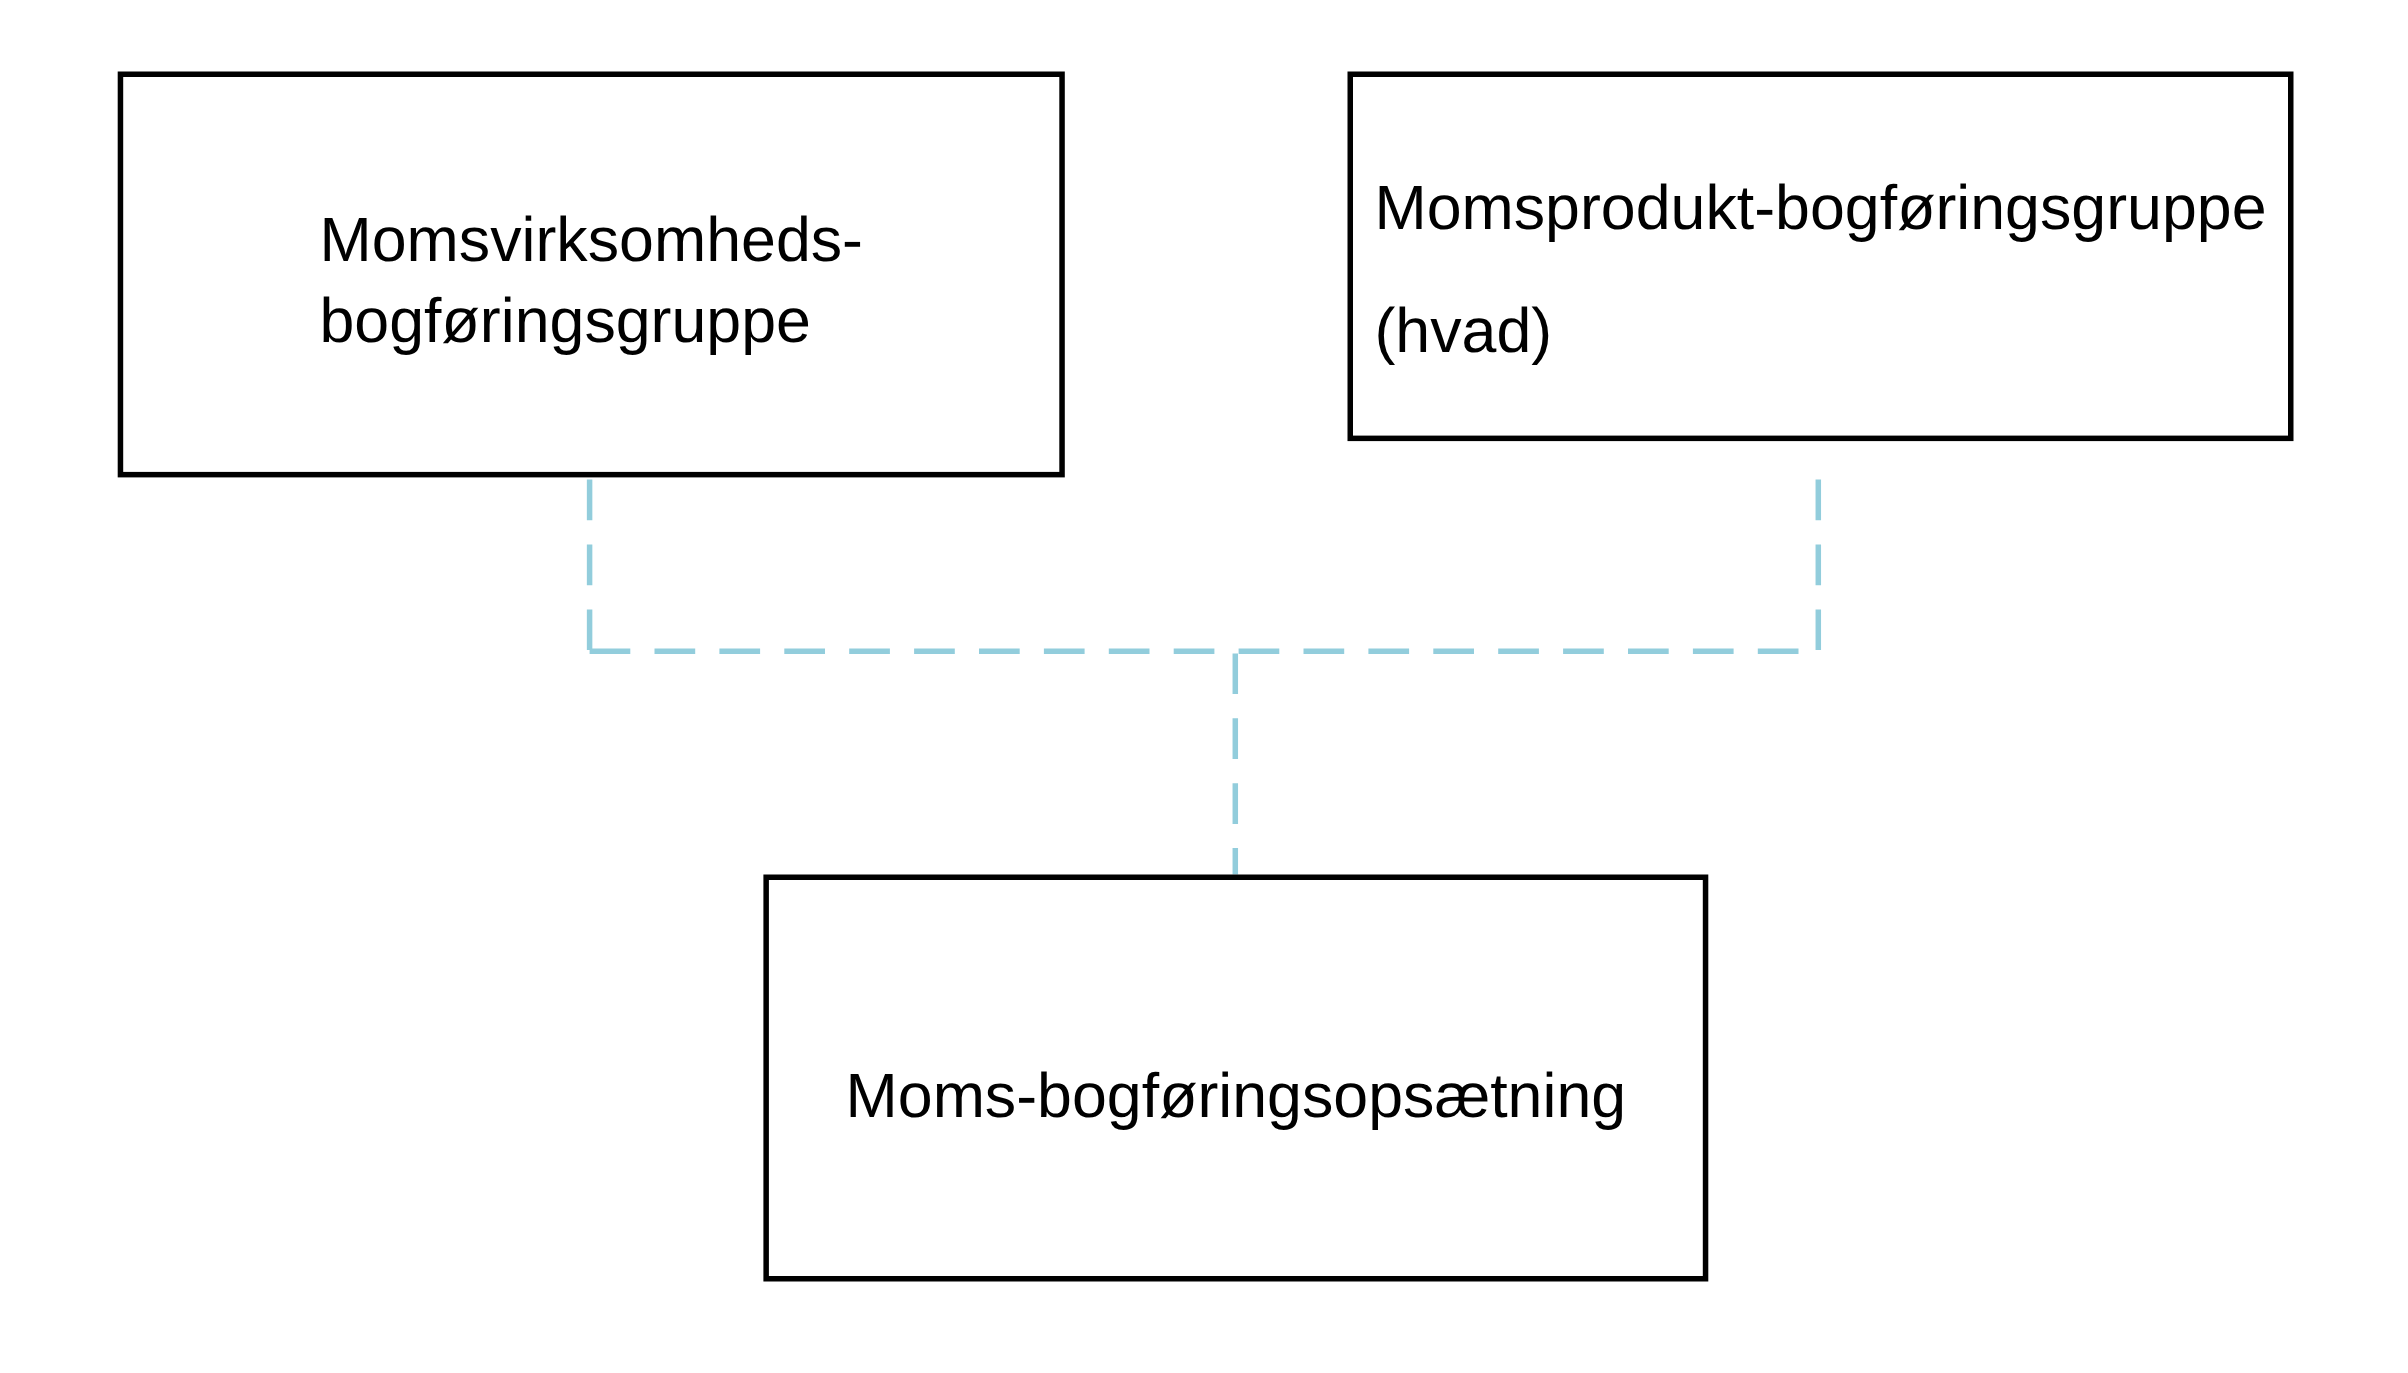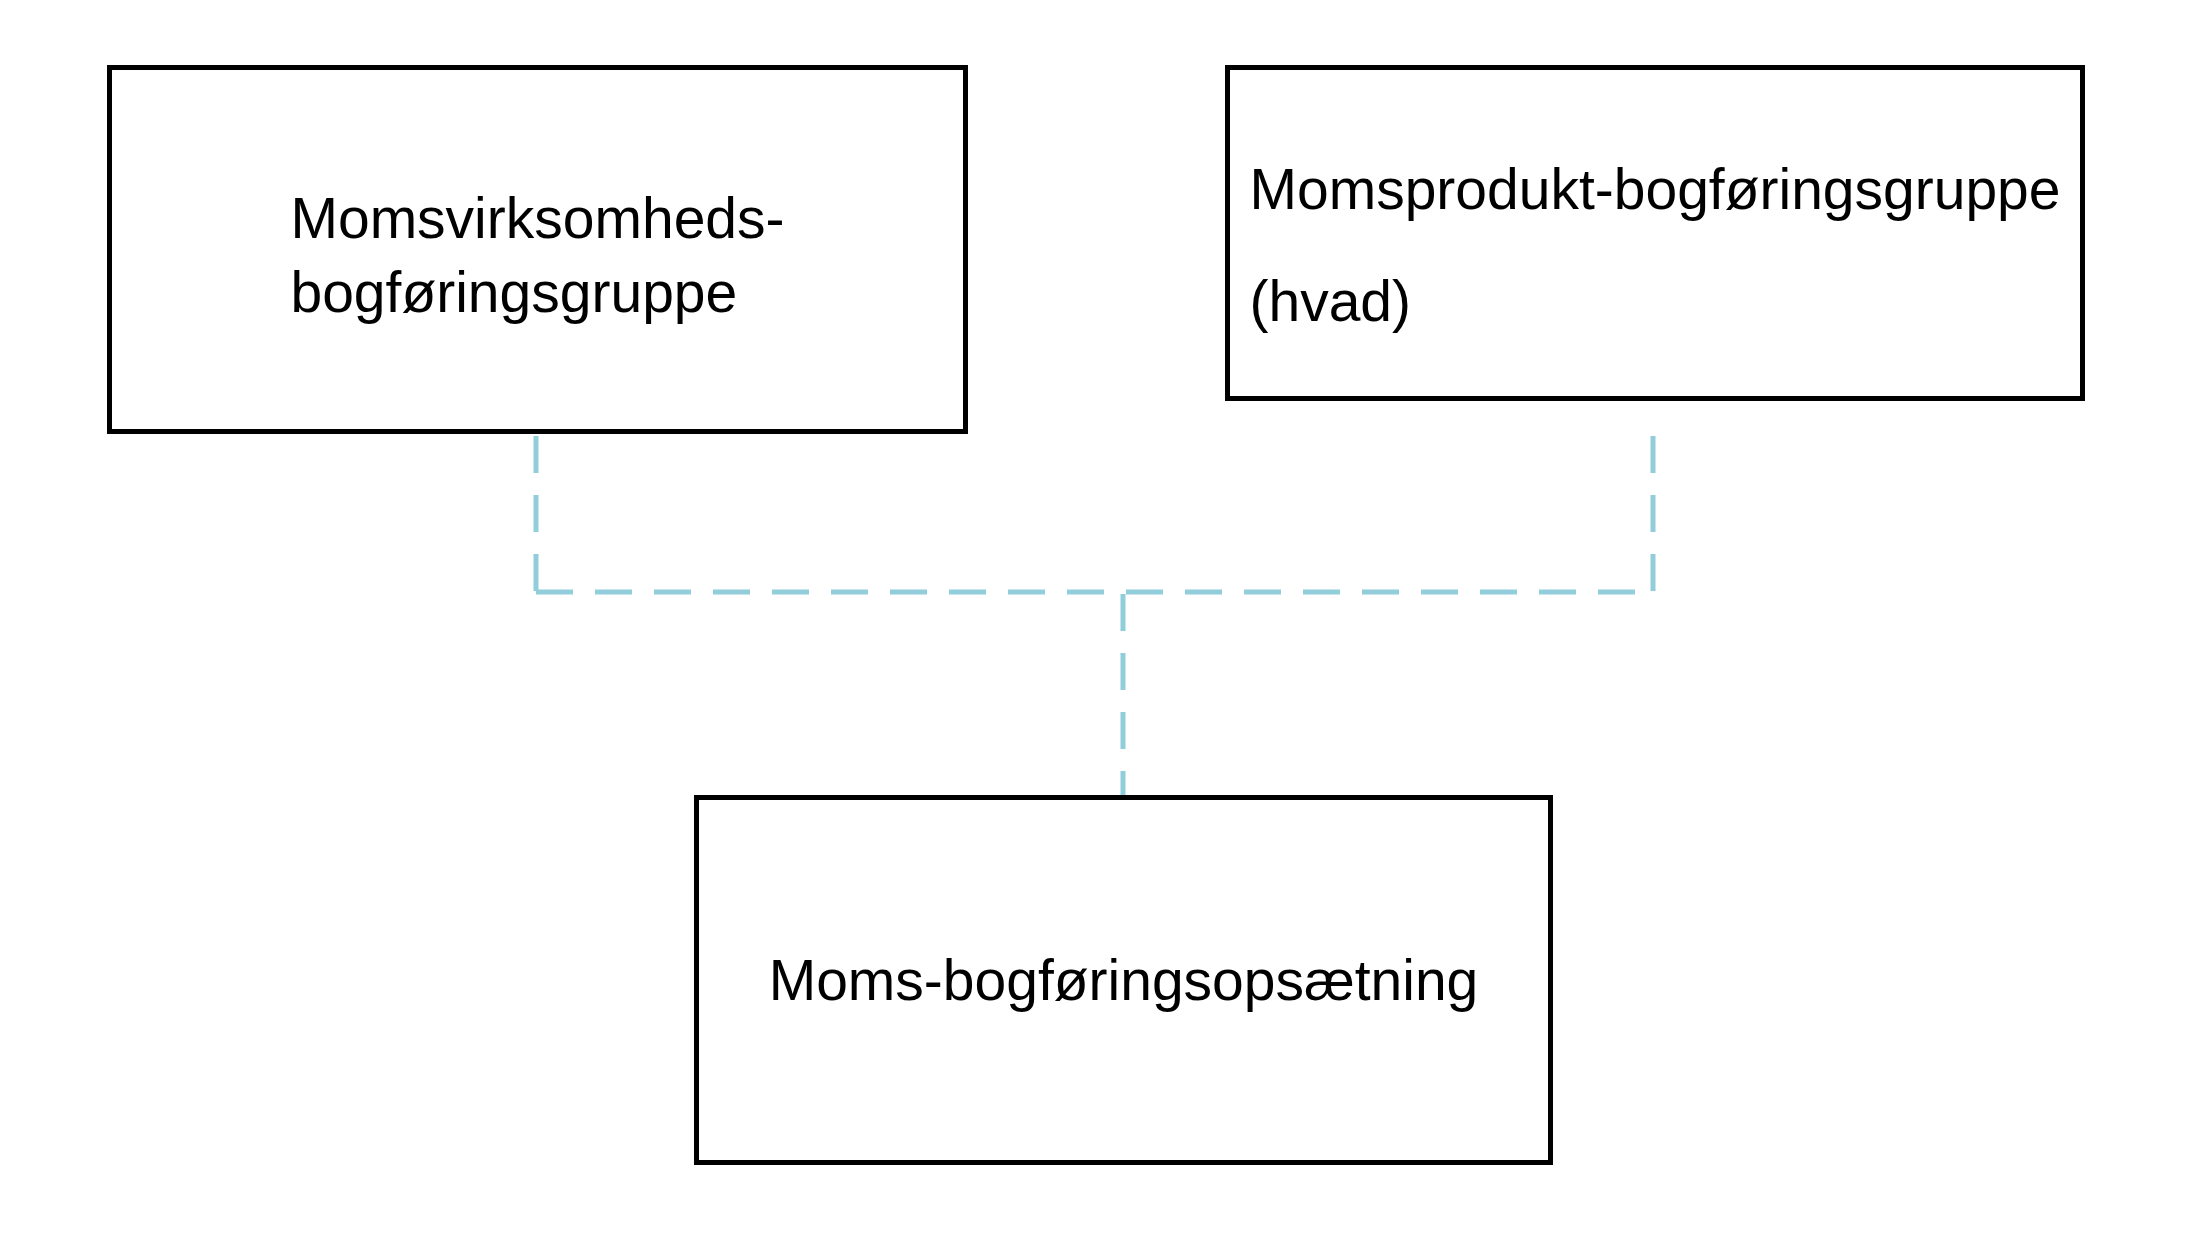--- a/index.html
+++ b/index.html
@@ -30,21 +30,21 @@
   .node-vat-setup    { left: 694px; top: 795px; width: 859px; height: 370px; }
   .node-text {
     position: relative;
     text-align: left;
     font-size: 57px;
     line-height: 74px;
     white-space: nowrap;
   }
   .node-vat-business .node-text { top: 14px; }
   .node-vat-product  .node-text { top: 12px; }
-  .node-vat-setup    .node-text { top: 0; }
+  .node-vat-setup    .node-text { top: 16px; }
   .line { display: block; }
   .gap-small { display: block; height: 18px; }
   .gap-large { display: block; height: 38px; }
   .connector-layer {
     position: absolute;
     left: 0; top: 0;
     width: 2189px;
     height: 1248px;
     pointer-events: none;
   }

